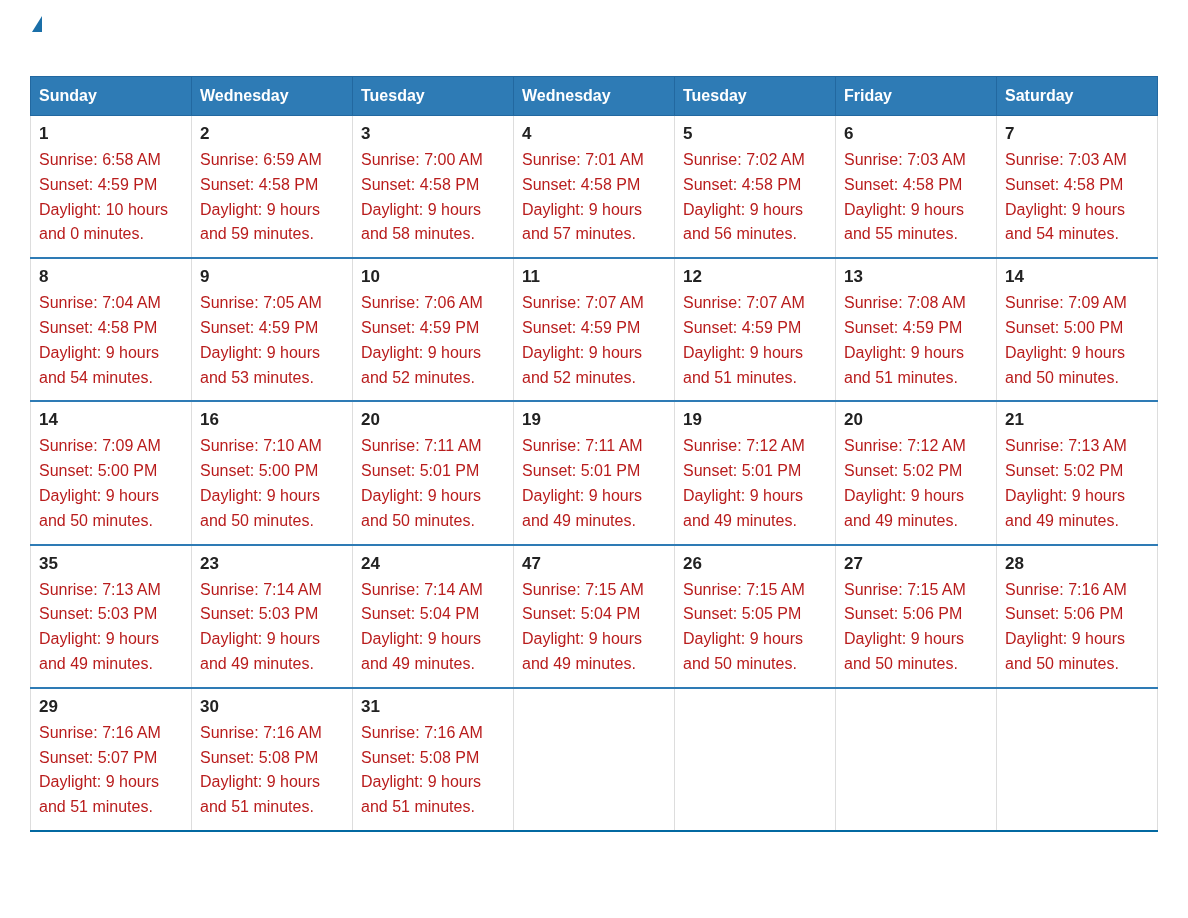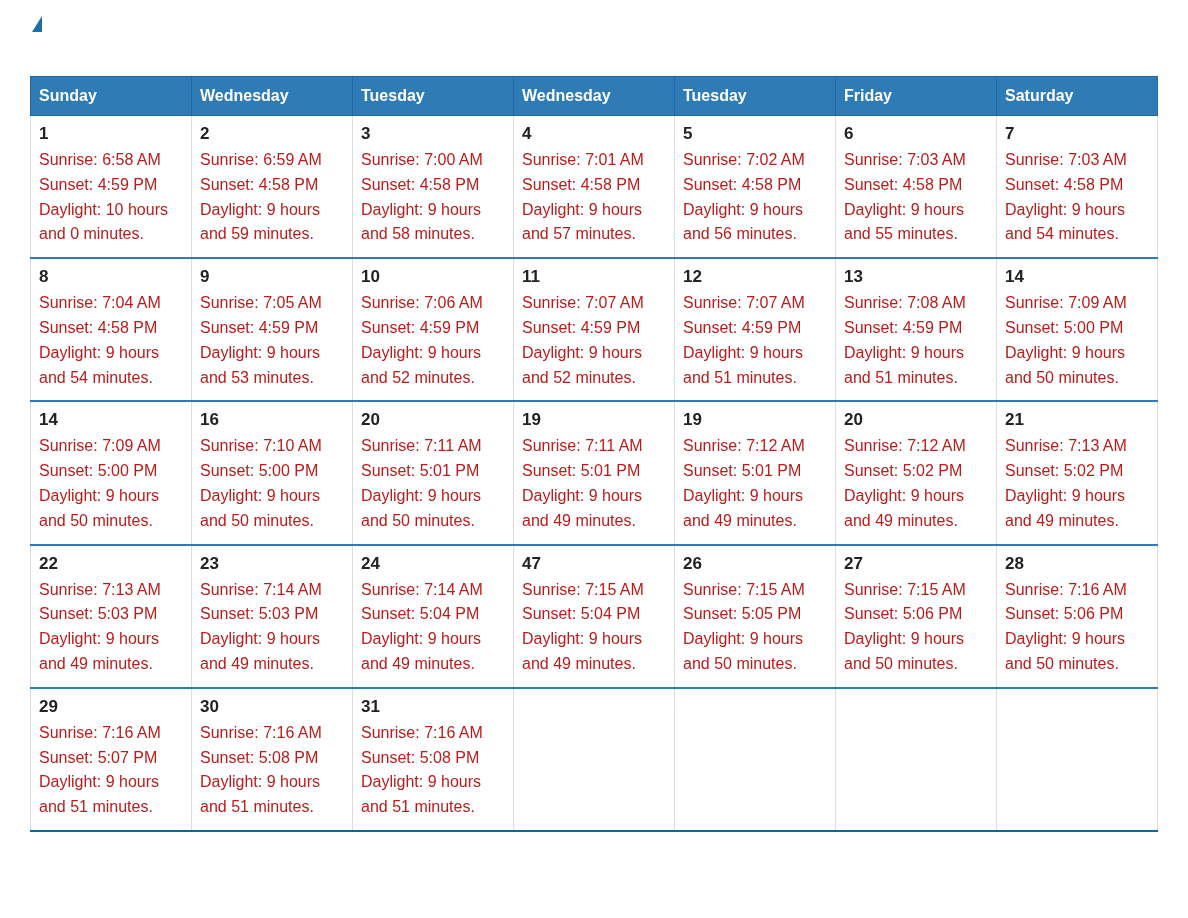--- a/index.html
+++ b/index.html
@@ -226,21 +226,21 @@
           <span class="day-number">20</span>
           <div class="day-info">Sunrise: 7:12 AM<br>Sunset: 5:02 PM<br>Daylight: 9 hours and 49 minutes.</div>
         </td>
         <td>
           <span class="day-number">21</span>
           <div class="day-info">Sunrise: 7:13 AM<br>Sunset: 5:02 PM<br>Daylight: 9 hours and 49 minutes.</div>
         </td>
       </tr>
       <tr>
         <td>
-          <span class="day-number">22</span>
+          <span class="day-number">35</span>
           <div class="day-info">Sunrise: 7:13 AM<br>Sunset: 5:03 PM<br>Daylight: 9 hours and 49 minutes.</div>
         </td>
         <td>
           <span class="day-number">23</span>
           <div class="day-info">Sunrise: 7:14 AM<br>Sunset: 5:03 PM<br>Daylight: 9 hours and 49 minutes.</div>
         </td>
         <td>
           <span class="day-number">24</span>
           <div class="day-info">Sunrise: 7:14 AM<br>Sunset: 5:04 PM<br>Daylight: 9 hours and 49 minutes.</div>
         </td>

